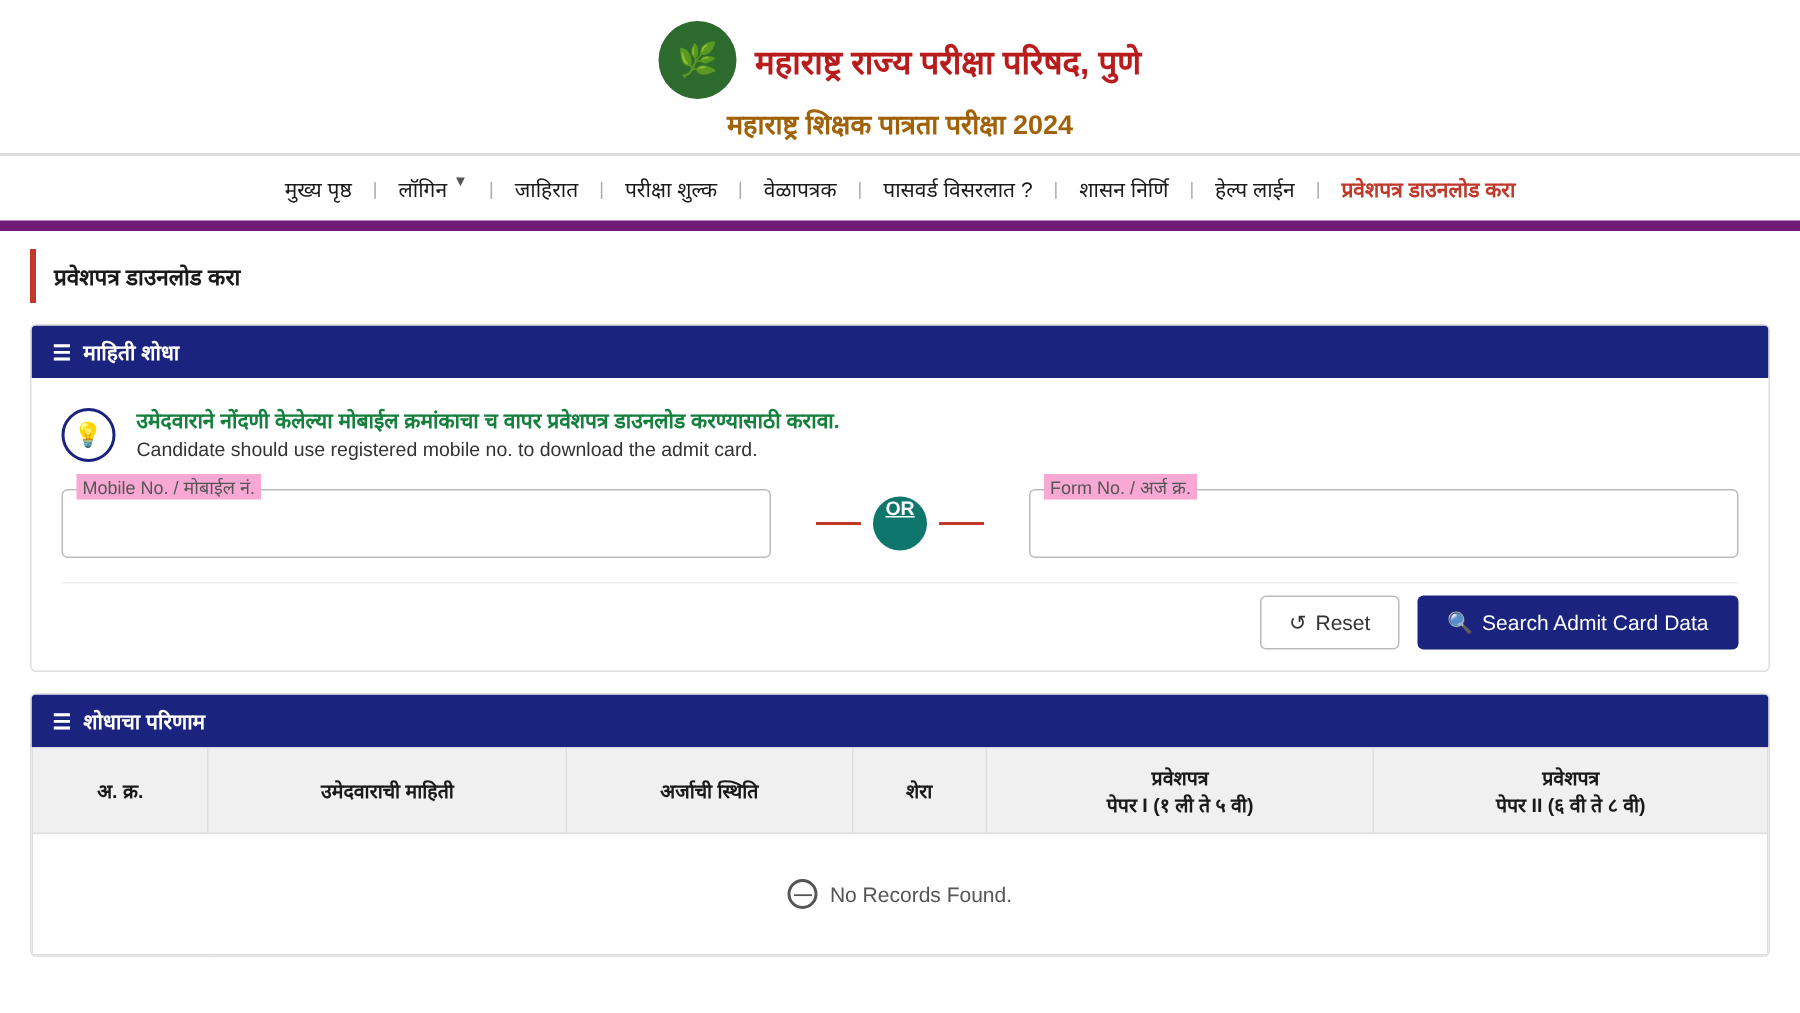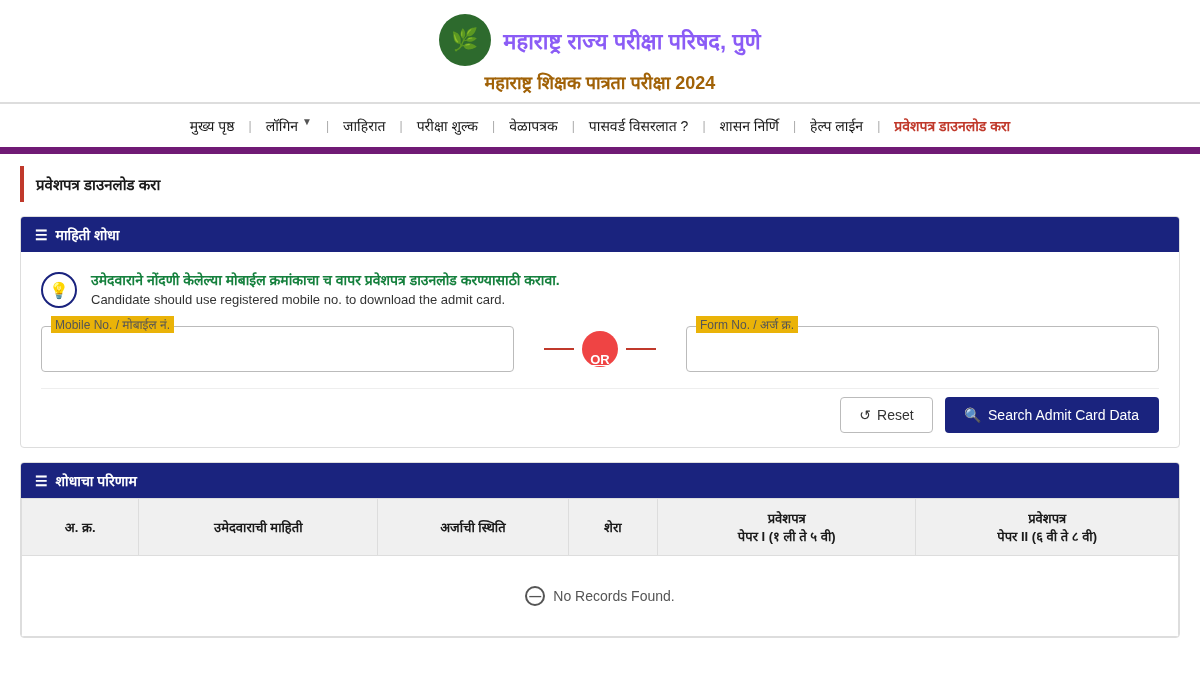--- a/index.html
+++ b/index.html
@@ -30,21 +30,21 @@
       background: #2d6a2d;
       display: flex;
       align-items: center;
       justify-content: center;
       font-size: 22px;
       flex-shrink: 0;
     }
     .header-title-main {
       font-size: 22px;
       font-weight: bold;
-      color: #8b5cf6;
+      color: #b91c1c;
       text-align: center;
     }
     .header-title-sub {
       font-size: 18px;
       font-weight: bold;
       color: #a16207;
       margin-top: 2px;
     }
 
     
@@ -156,21 +156,21 @@
       margin-bottom: 16px;
     }
     .form-group {
       flex: 1;
       position: relative;
     }
     .form-group label {
       position: absolute;
       top: -10px;
       left: 10px;
-      background: #eab308;
+      background: #f9a8d4;
       padding: 0 4px;
       font-size: 12px;
       color: #555;
     }
     .form-group input {
       width: 100%;
       border: 1px solid #bbb;
       border-radius: 4px;
       padding: 12px 12px;
       font-size: 14px;
@@ -185,24 +185,24 @@
     }
     .or-line {
       width: 30px;
       height: 2px;
       background: #c0392b;
     }
     .or-circle {
       width: 36px;
       height: 36px;
       border-radius: 50%;
-      background: #ef4444;
+      background: #0f766e;
       color: #fff;
       display: flex;
-      align-items: flex-end;
+      align-items: flex-start;
       justify-content: center;
       font-size: 13px;
       font-weight: bold;
       text-decoration: underline;
     }
 
     
     .action-row {
       display: flex;
       justify-content: flex-end;

